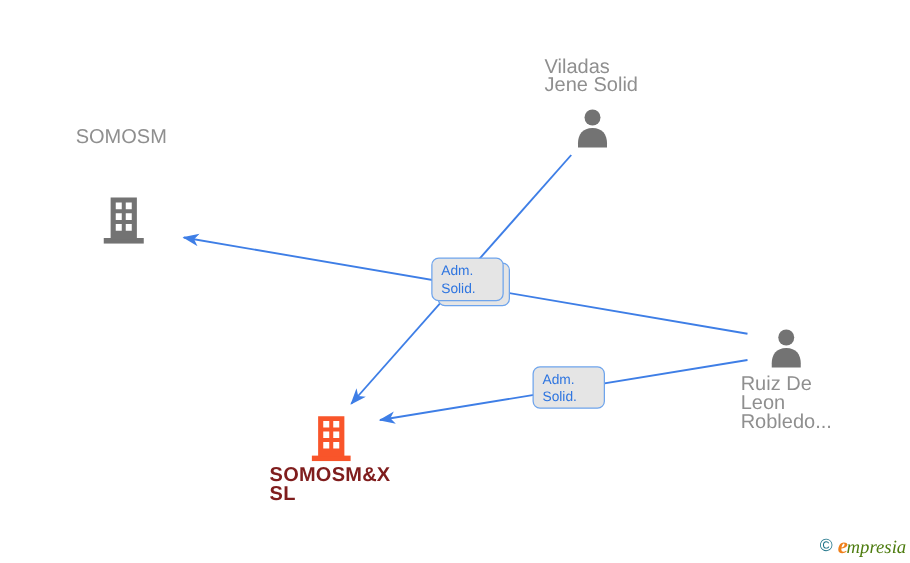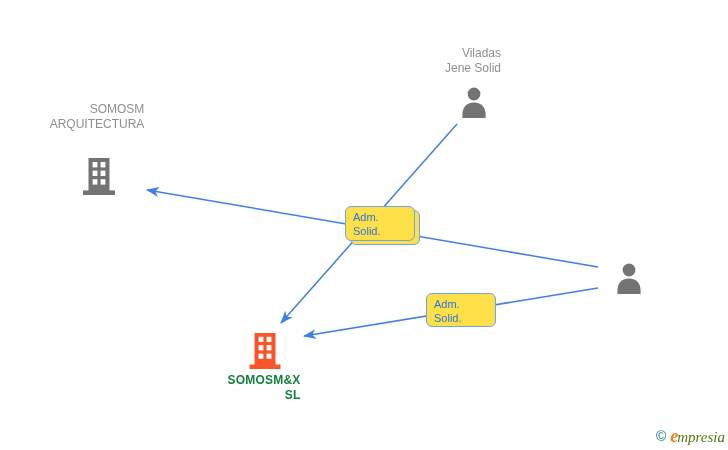--- a/index.html
+++ b/index.html
@@ -3,34 +3,34 @@
 <meta charset="utf-8">
 <style>
   html,body{margin:0;padding:0;background:#ffffff;}
   .canvas{
     position:relative;width:728px;height:450px;background:#ffffff;
     overflow:hidden;font-family:"Liberation Sans",sans-serif;
   }
   .edges{position:absolute;left:0;top:0;z-index:1;}
   .edge-box{
     position:absolute;z-index:3;box-sizing:border-box;
-    width:70px;height:35px;background:#fde047;
+    width:58px;height:35px;background:#e5e5e5;
     border:1.4px solid #6ea4ec;border-radius:6px;
     color:#2e75e0;font-size:11px;line-height:14px;
     padding:3px 0 6px 7px;
   }
   .edge-box span{display:block;}
   .edge-box.shadow{z-index:2;}
   .node-label{
     position:absolute;z-index:2;transform:translateX(-50%);
-    text-align:right;color:#8f8f8f;font-size:12px;line-height:15px;
+    text-align:left;color:#8f8f8f;font-size:16px;line-height:15px;
     white-space:nowrap;
   }
   .node-label span{display:block;}
-  .node-label.focus{font-weight:bold;color:#15803d;letter-spacing:0.2px;}
+  .node-label.focus{font-weight:bold;color:#7f1d1d;letter-spacing:0.2px;}
   .node-icon{position:absolute;z-index:2;}
   .watermark{
     position:absolute;right:3px;bottom:3px;z-index:4;white-space:nowrap;
   }
   .wm-c{color:#1d7388;font-size:14px;vertical-align:1px;}
   .wm-e{
     color:#ef7f1a;font-family:"Liberation Serif",serif;font-style:italic;
     font-weight:bold;font-size:18px;margin-left:4px;
   }
   .wm-rest{
@@ -70,39 +70,43 @@
     <span>Viladas</span>
     <span>Jene Solid</span>
   </div>
   <svg class="node-icon" style="left:459px;top:87px;" width="30" height="32" viewBox="0 0 30 32">
     <circle cx="15" cy="7" r="6.4" fill="#737373"></circle>
     <path d="M15,15.4 C7.2,15.4 3.4,20.6 3.4,27.6 L3.4,31 L26.6,31 L26.6,27.6 C26.6,20.6 22.8,15.4 15,15.4 Z" fill="#737373"></path>
   </svg>
 
   <div class="node-label" style="left:97px;top:102px;">
     <span>SOMOSM</span>
-    <span>ARQUITECTURA</span>
   </div>
   <svg class="node-icon" style="left:80px;top:157px;" width="38" height="38" viewBox="0 0 38 38">
     <rect x="3" y="33.4" width="32" height="4.6" fill="#737373"></rect>
     <rect x="8.5" y="1" width="21" height="33.5" fill="#737373"></rect>
     <g fill="#ffffff">
       <rect x="12.6" y="5" width="4.8" height="5.4"></rect>
       <rect x="20.6" y="5" width="4.8" height="5.4"></rect>
       <rect x="12.6" y="13.6" width="4.8" height="5.4"></rect>
       <rect x="20.6" y="13.6" width="4.8" height="5.4"></rect>
       <rect x="12.6" y="22.2" width="4.8" height="5.4"></rect>
       <rect x="20.6" y="22.2" width="4.8" height="5.4"></rect>
     </g>
   </svg>
 
   <svg class="node-icon" style="left:614px;top:263px;" width="30" height="32" viewBox="0 0 30 32">
     <circle cx="15" cy="7" r="6.4" fill="#737373"></circle>
     <path d="M15,15.4 C7.2,15.4 3.4,20.6 3.4,27.6 L3.4,31 L26.6,31 L26.6,27.6 C26.6,20.6 22.8,15.4 15,15.4 Z" fill="#737373"></path>
   </svg>
+  <div class="node-label" style="left:629px;top:300px;">
+    <span>Ruiz De</span>
+    <span>Leon</span>
+    <span>Robledo...</span>
+  </div>
 
   <svg class="node-icon" style="left:248px;top:332px;" width="34" height="37" viewBox="0 0 34 37">
     <rect x="1.5" y="32.5" width="31" height="4.5" fill="#f9552a"></rect>
     <rect x="6.5" y="1" width="21" height="32.5" fill="#f9552a"></rect>
     <g fill="#ffffff">
       <rect x="10.6" y="4.8" width="4.8" height="5.2"></rect>
       <rect x="18.6" y="4.8" width="4.8" height="5.2"></rect>
       <rect x="10.6" y="13.2" width="4.8" height="5.2"></rect>
       <rect x="18.6" y="13.2" width="4.8" height="5.2"></rect>
       <rect x="10.6" y="21.6" width="4.8" height="5.2"></rect>

